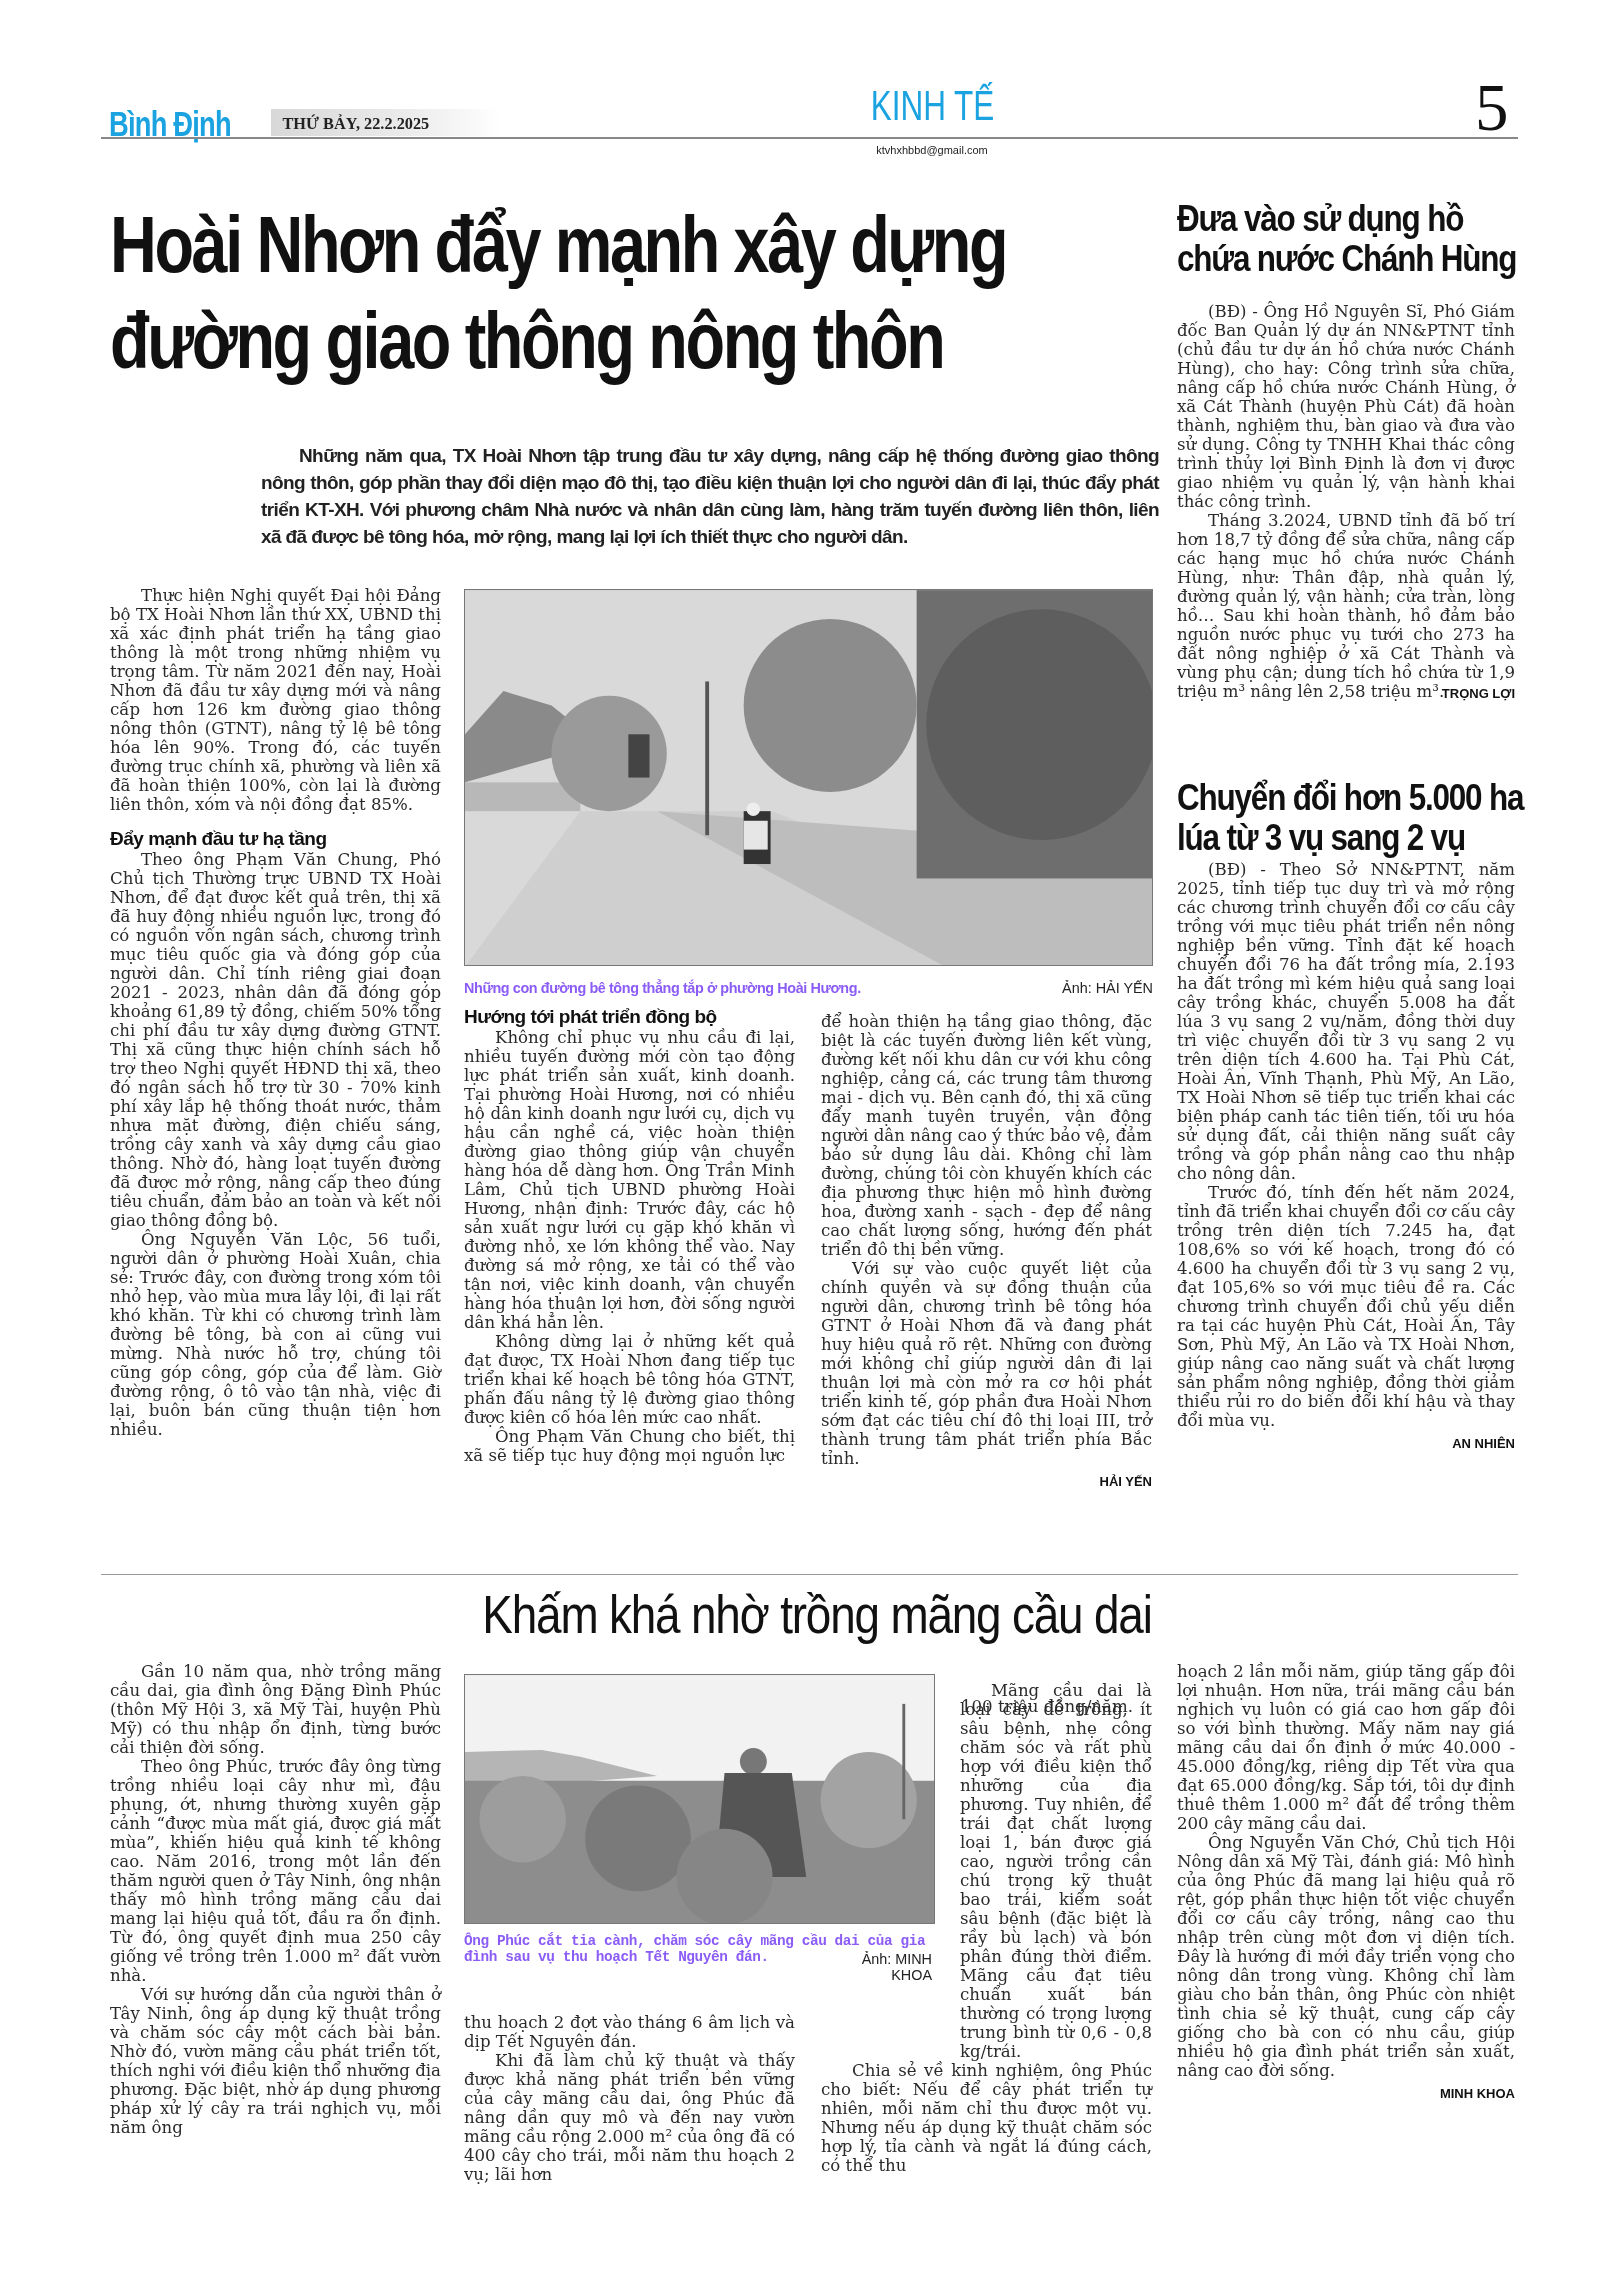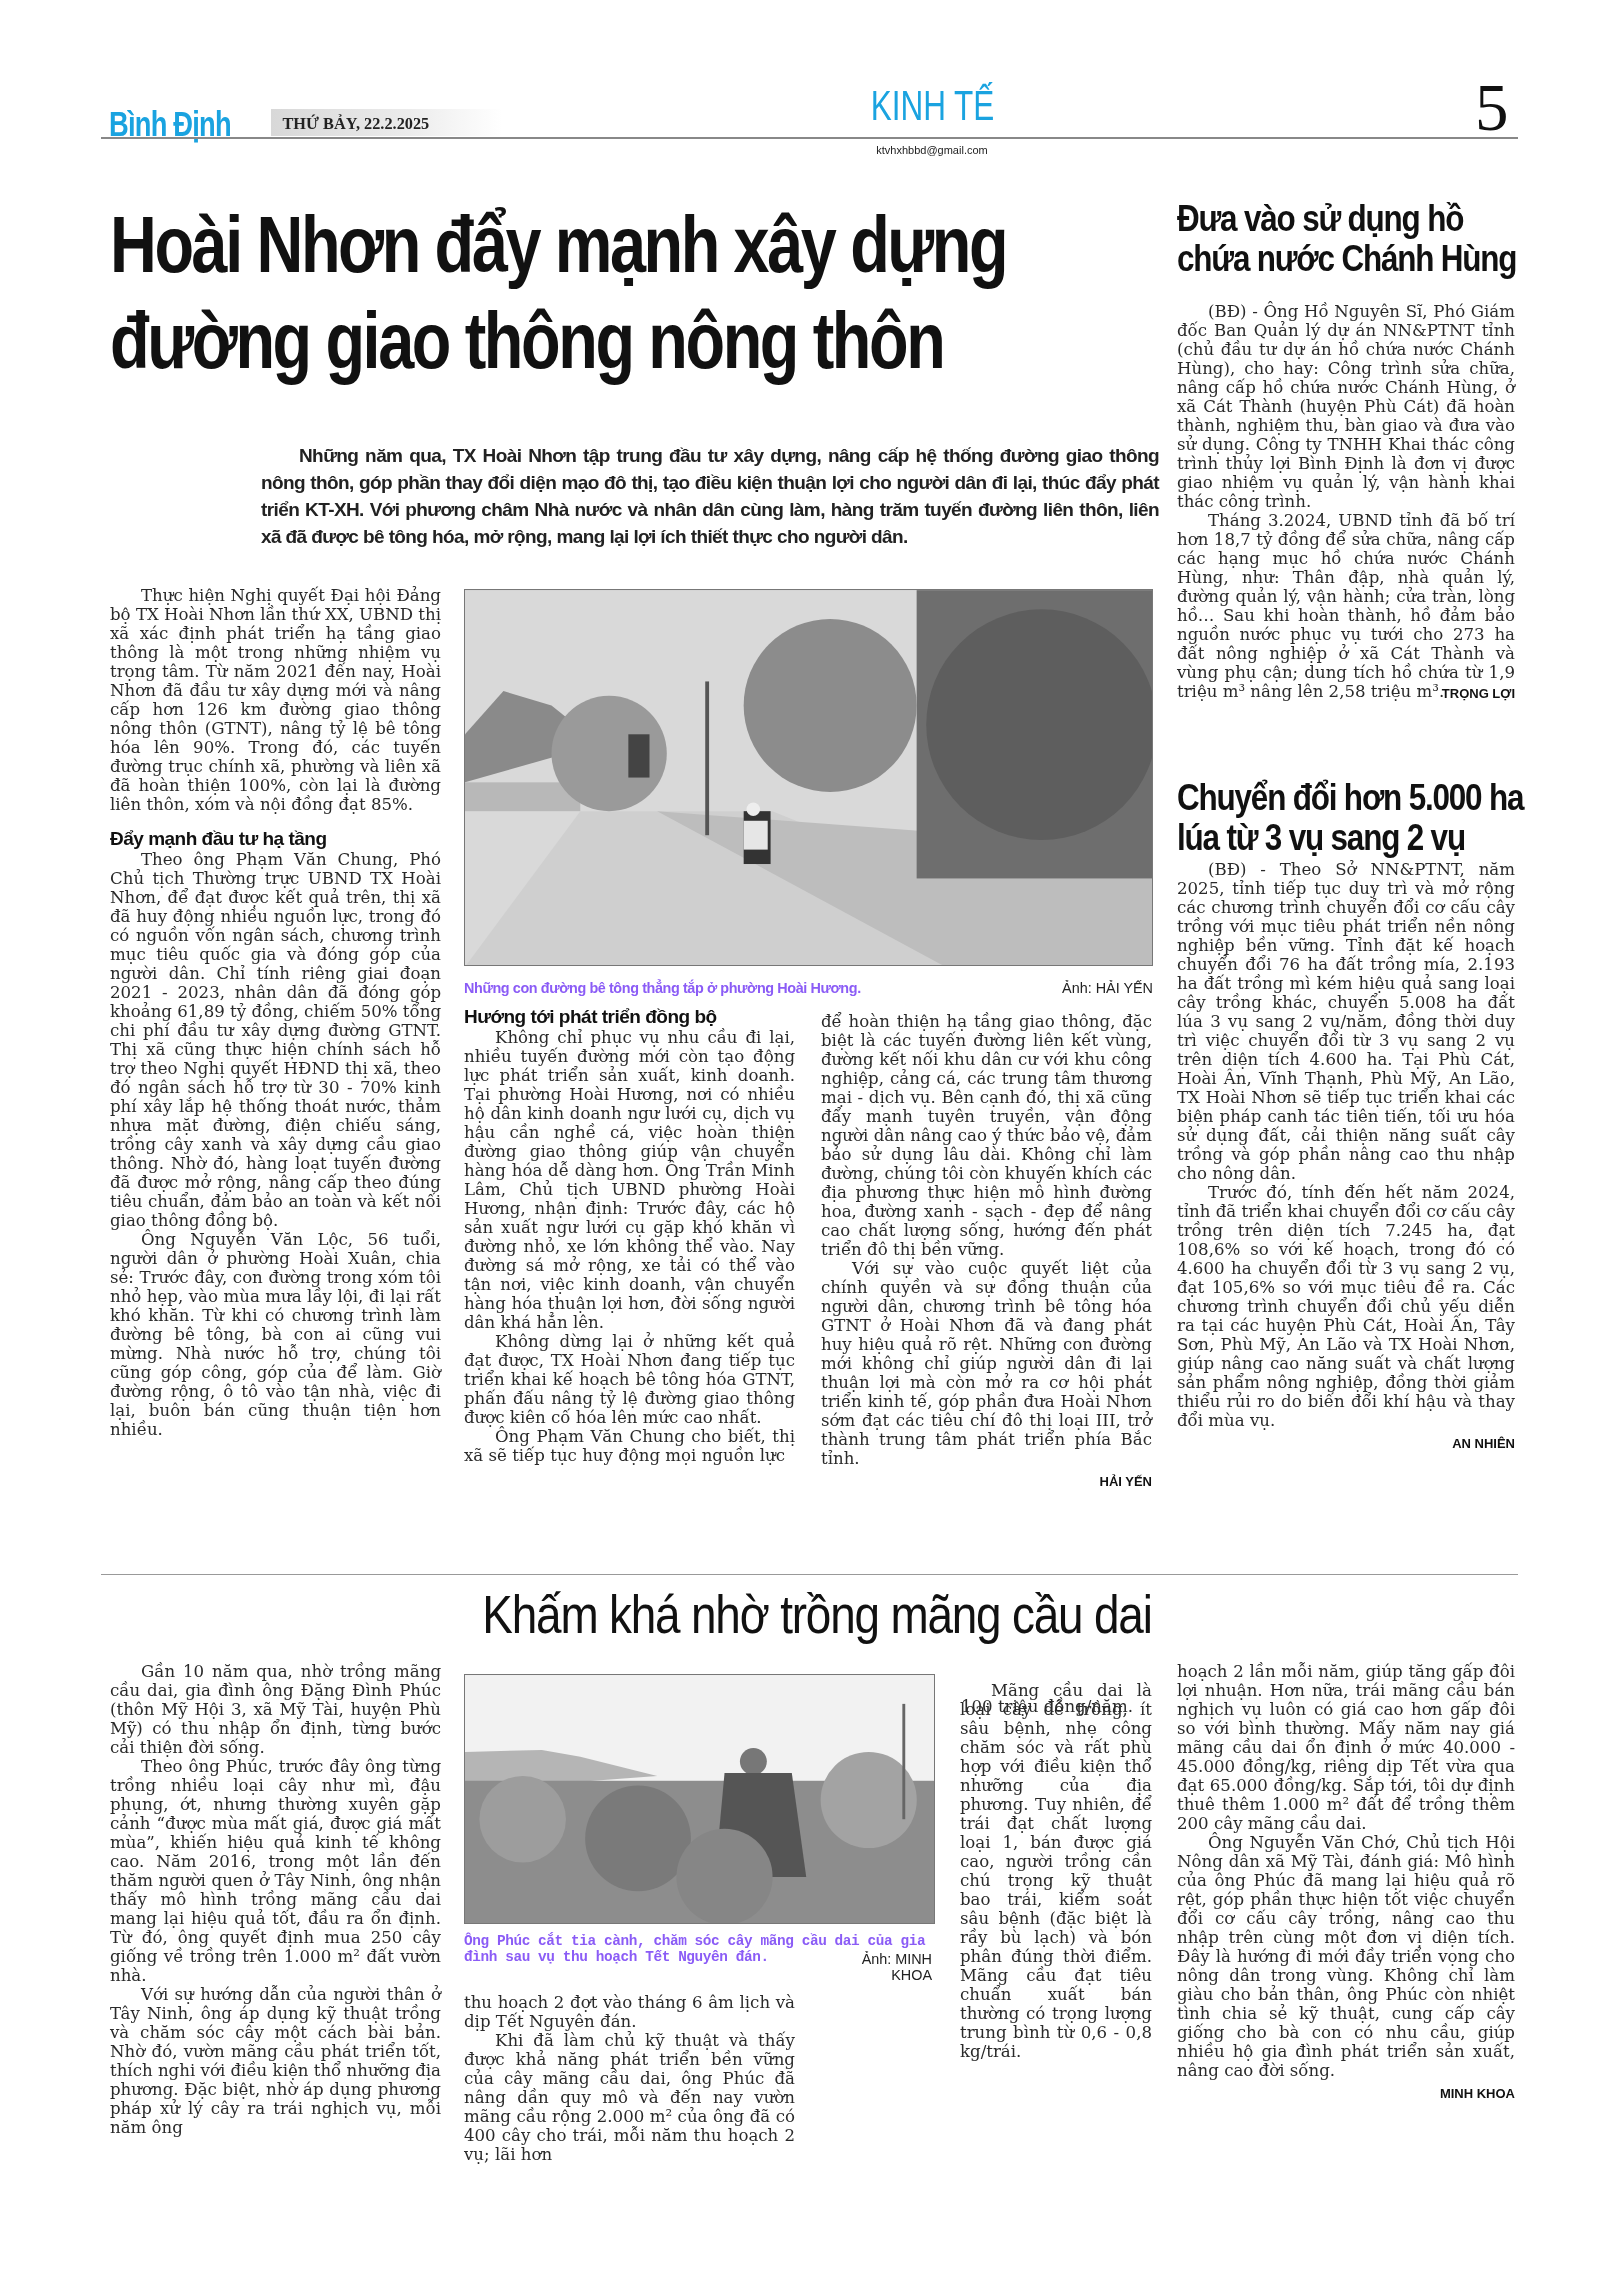--- a/index.html
+++ b/index.html
@@ -131,29 +131,30 @@
     <circle cx="300" cy="90" r="14" fill="#777"></circle>
     <path d="M270 102 L340 102 L355 210 L260 210 Z" fill="#555"></path>
     <circle cx="270" cy="210" r="50" fill="#868686"></circle>
     <rect x="455" y="30" width="3" height="120" fill="#666"></rect>
   </svg>
 </div>
 <div class="abs caption" style="left:464px; top:1933px; width:471px;font-family:Liberation Mono, monospace;">Ông Phúc cắt tỉa cành, chăm sóc cây mãng cầu dai của gia đình sau vụ thu hoạch Tết Nguyên đán.</div>
 <div class="abs credit" style="left:826px; top:1951px; width:106px; text-align:right;">Ảnh: MINH KHOA</div>
 
 <div class="abs col" style="left:464px; top:1993px; width:331px;">
-  <p style="text-indent:0;">thu hoạch 2 đợt vào tháng 6 âm lịch và dịp Tết Nguyên đán.</p>
+  <p style="text-indent:0;margin-top:20px;">thu hoạch 2 đợt vào tháng 6 âm lịch và dịp Tết Nguyên đán.</p>
   <p>Khi đã làm chủ kỹ thuật và thấy được khả năng phát triển bền vững của cây mãng cầu dai, ông Phúc đã nâng dần quy mô và đến nay vườn mãng cầu rộng 2.000 m² của ông đã có 400 cây cho trái, mỗi năm thu hoạch 2 vụ; lãi hơn</p>
 </div>
 
 <div class="abs col" style="left:961px; top:1662px; width:192px;">
   <p style="text-indent:0;margin-top:35px;">100 triệu đồng/năm.</p>
 </div>
 <div class="abs col" style="left:821px; top:1681px; width:331px;">
   <p style="margin-left:139px; text-indent:31px;">Mãng cầu dai là loại cây dễ trồng, ít sâu bệnh, nhẹ công chăm sóc và rất phù hợp với điều kiện thổ nhưỡng của địa phương. Tuy nhiên, để trái đạt chất lượng loại 1, bán được giá cao, người trồng cần chú trọng kỹ thuật bao trái, kiểm soát sâu bệnh (đặc biệt là rầy bù lạch) và bón phân đúng thời điểm. Mãng cầu đạt tiêu chuẩn xuất bán thường có trọng lượng trung bình từ 0,6 - 0,8 kg/trái.</p>
+  <p>Chia sẻ về kinh nghiệm, ông Phúc cho biết: Nếu để cây phát triển tự nhiên, mỗi năm chỉ thu được một vụ. Nhưng nếu áp dụng kỹ thuật chăm sóc hợp lý, tỉa cành và ngắt lá đúng cách, có thể thu</p>
 </div>
 
 <div class="abs col" style="left:1177px; top:1662px; width:338px;">
   <p style="text-indent:0;">hoạch 2 lần mỗi năm, giúp tăng gấp đôi lợi nhuận. Hơn nữa, trái mãng cầu bán nghịch vụ luôn có giá cao hơn gấp đôi so với bình thường. Mấy năm nay giá mãng cầu dai ổn định ở mức 40.000 - 45.000 đồng/kg, riêng dịp Tết vừa qua đạt 65.000 đồng/kg. Sắp tới, tôi dự định thuê thêm 1.000 m² đất để trồng thêm 200 cây mãng cầu dai.</p>
   <p>Ông Nguyễn Văn Chớ, Chủ tịch Hội Nông dân xã Mỹ Tài, đánh giá: Mô hình của ông Phúc đã mang lại hiệu quả rõ rệt, góp phần thực hiện tốt việc chuyển đổi cơ cấu cây trồng, nâng cao thu nhập trên cùng một đơn vị diện tích. Đây là hướng đi mới đầy triển vọng cho nông dân trong vùng. Không chỉ làm giàu cho bản thân, ông Phúc còn nhiệt tình chia sẻ kỹ thuật, cung cấp cây giống cho bà con có nhu cầu, giúp nhiều hộ gia đình phát triển sản xuất, nâng cao đời sống.</p>
   <div class="byline">MINH KHOA</div>
 </div>
 
 
 </body></html>

